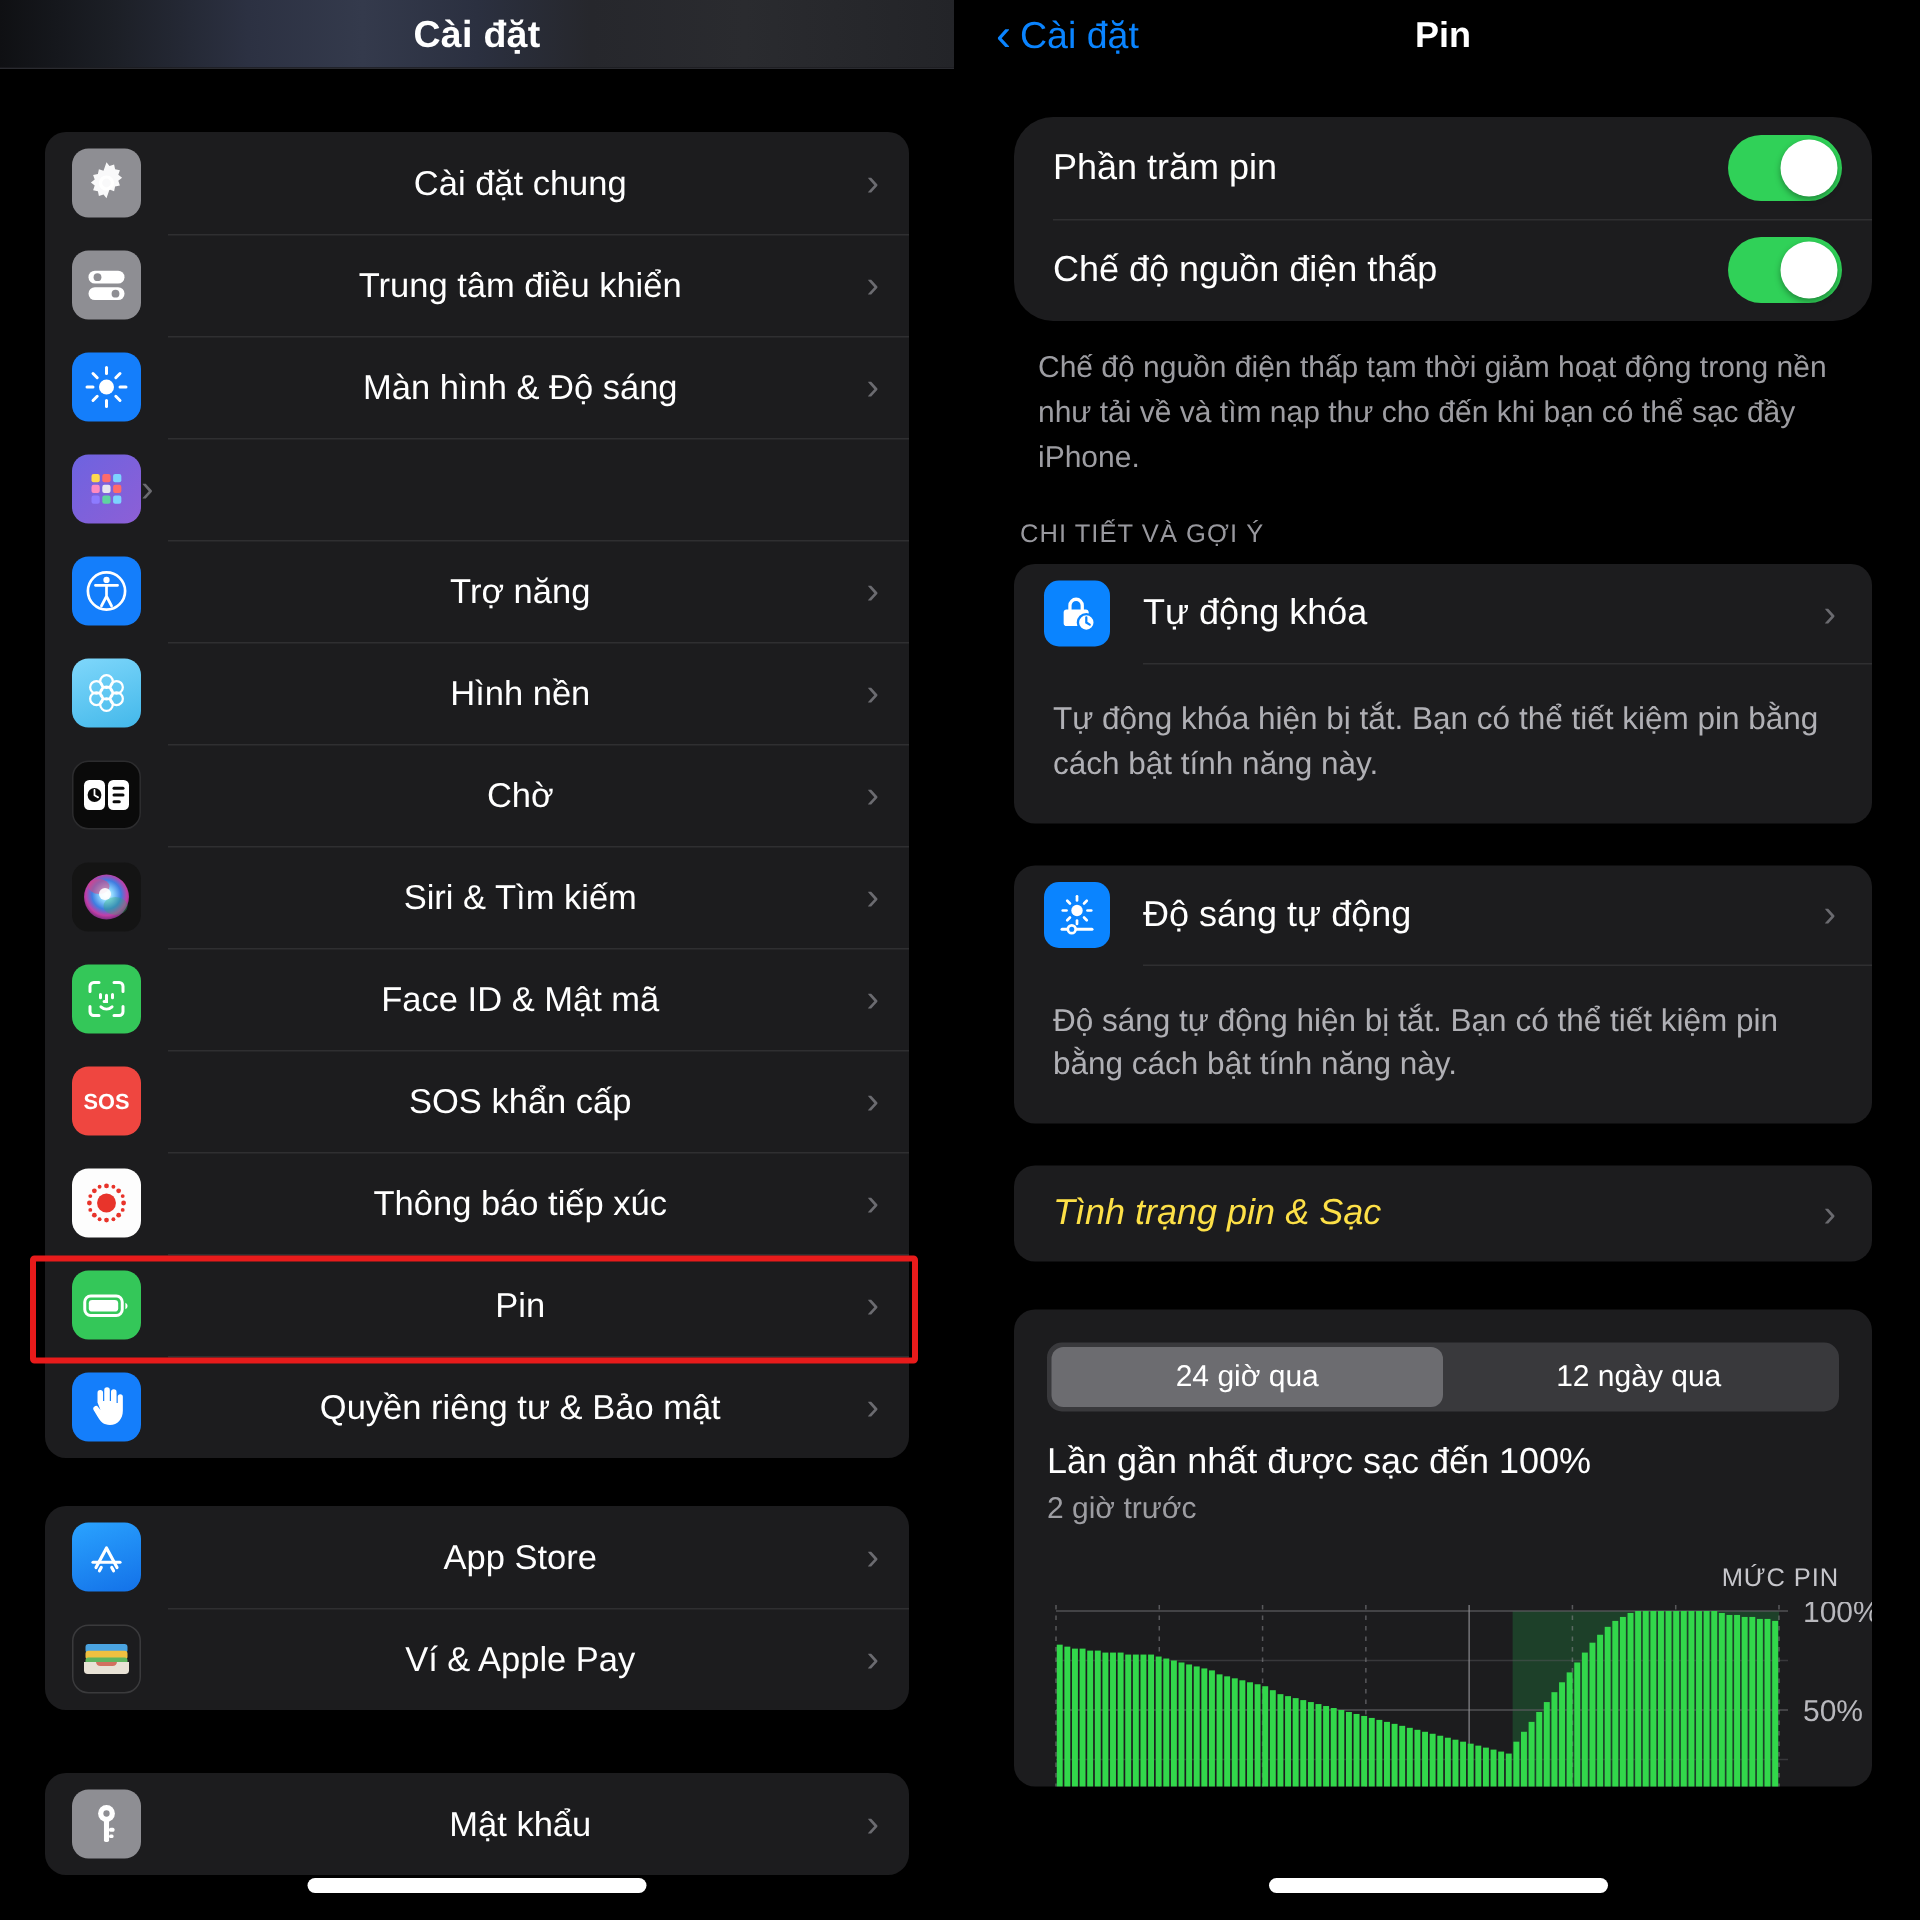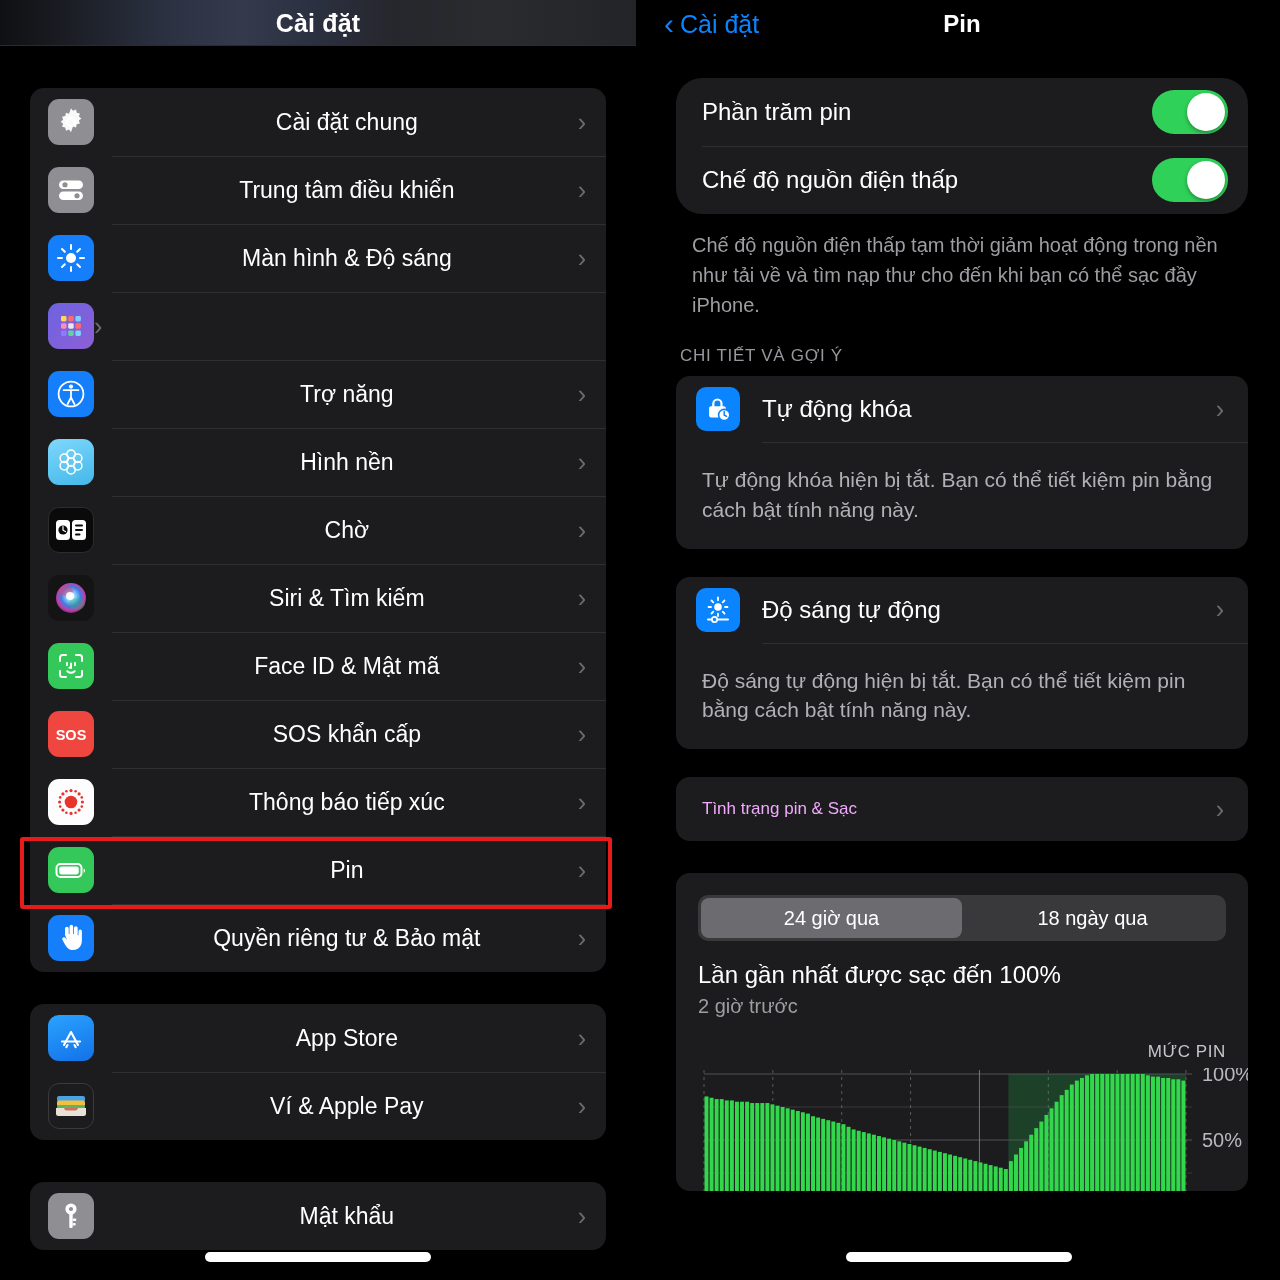--- a/index.html
+++ b/index.html
@@ -136,21 +136,21 @@
   .detail-head .dlabel { margin-left: 22px; color: #fff; font-size: 24px; flex: 1; }
   .detail-sep { height: 1px; background: #2f2f31; margin-left: 86px; }
   .detail-body {
     padding: 22px 26px 24px 26px; color: #b0b0b5; font-size: 21px; line-height: 1.42;
   }
   .simple-card {
     margin: 0 32px; background: #1c1c1e; border-radius: 14px;
     display: flex; align-items: center; justify-content: space-between;
     height: 64px; padding: 0 20px 0 26px;
   }
-  .simple-card .slabel { color: #f0abfc; font-size: 17px; }
+  .simple-card .slabel { color: #fde047; font-size: 24px; font-style: italic; }
 
   .usage-card {
     margin: 32px 32px 0 32px; background: #1c1c1e;
     border-radius: 14px; padding: 22px 22px 0 22px;
     height: 318px; overflow: hidden;
   }
   .seg {
     display: flex; background: #39393c; border-radius: 10px; padding: 3px;
     height: 46px;
   }
@@ -508,21 +508,21 @@
     </div>
 
     <div class="simple-card">
       <span class="slabel">Tình trạng pin &amp; Sạc</span>
       <span class="chev">›</span>
     </div>
 
     <div class="usage-card">
       <div class="seg">
         <div class="seg-item active">24 giờ qua</div>
-        <div class="seg-item">18 ngày qua</div>
+        <div class="seg-item">12 ngày qua</div>
       </div>
       <div class="last-charge">Lần gần nhất được sạc đến 100%</div>
       <div class="last-charge-sub">2 giờ trước</div>
       <div class="chart-title">MỨC PIN</div>
 
       <div class="chart-wrap">
         <svg class="chart-svg" id="bat-chart" width="560" height="190" viewBox="0 0 560 190">
             <rect x="310.4210526315789" y="6" width="177.5789473684211" height="166" fill="#1f5e33" opacity="0.55"></rect>
             <line x1="6" y1="138" x2="494" y2="138" stroke="#5a5a5e" stroke-width="1" opacity="0.85"></line>
             <line x1="6" y1="105" x2="494" y2="105" stroke="#5a5a5e" stroke-width="1" opacity="0.45"></line>

